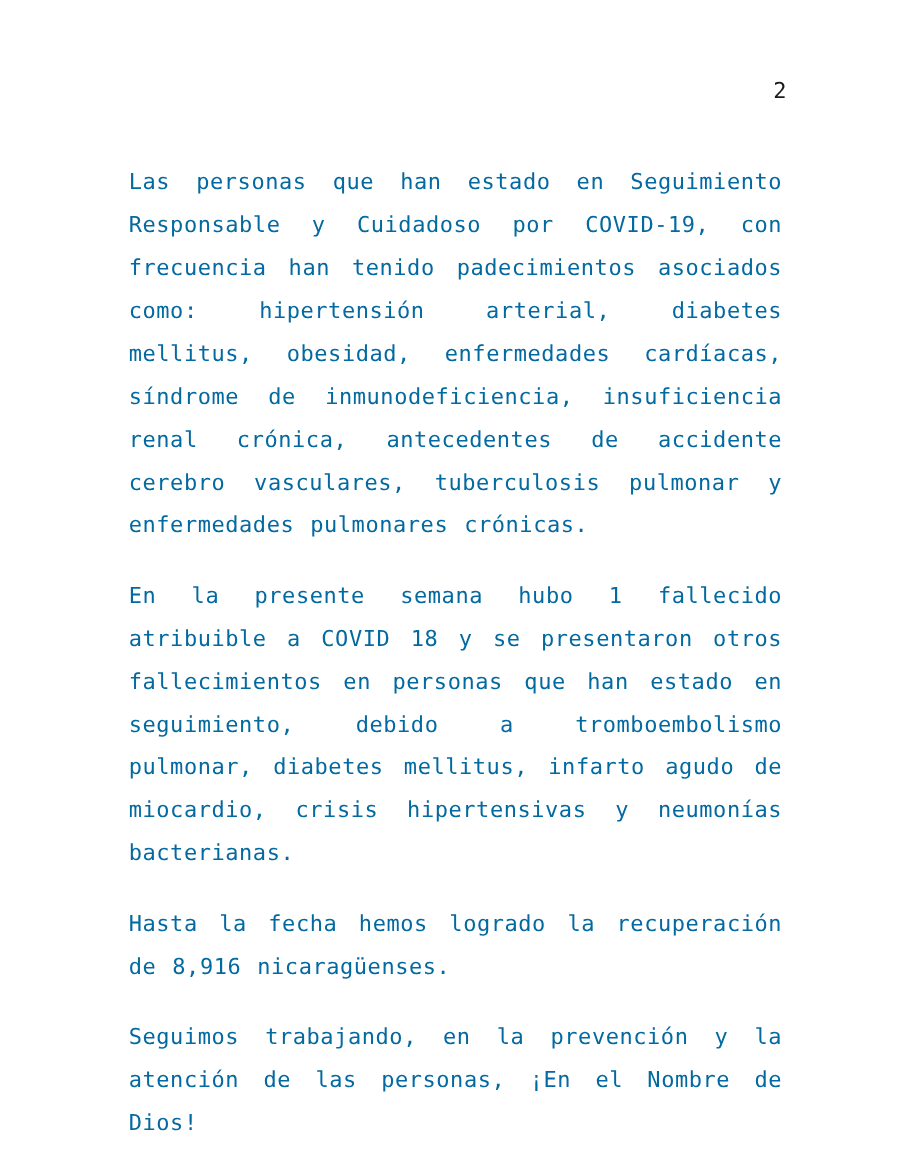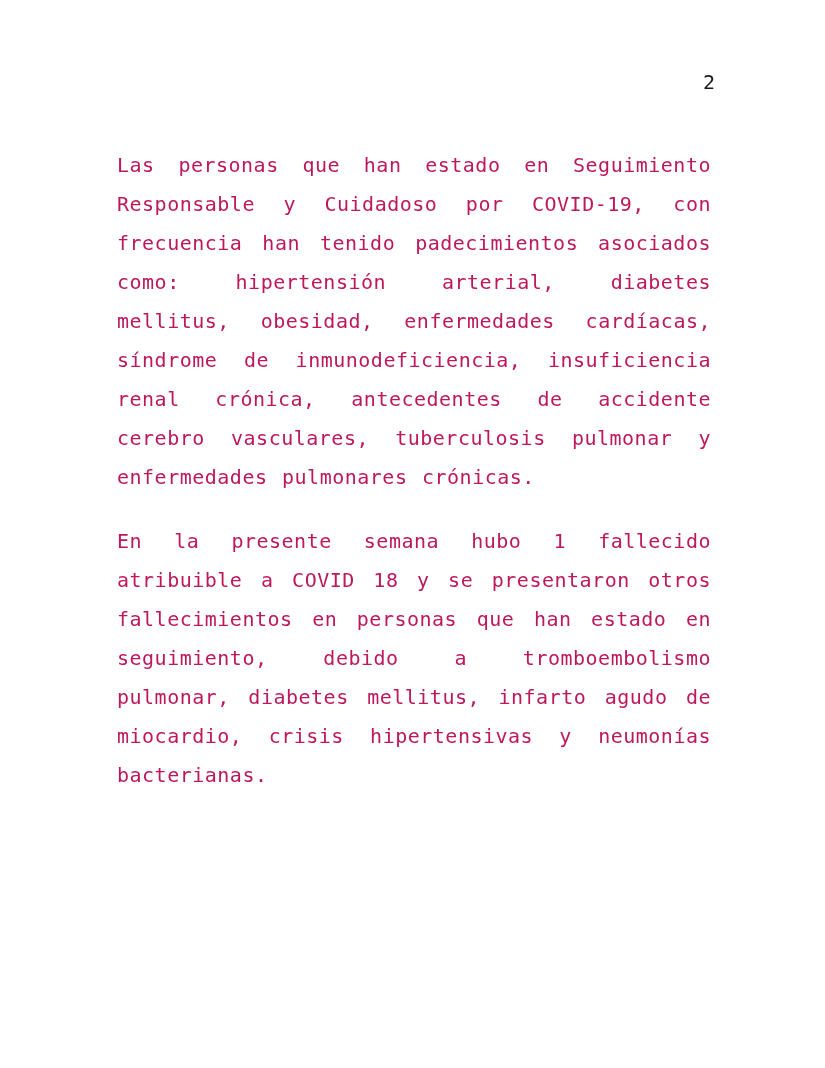--- a/index.html
+++ b/index.html
@@ -31,29 +31,31 @@
       left: 117px;
       width: 594px;
     }
     .content p {
       margin: 0 0 25px 0;
       font-size: 20px;
       line-height: 39px;
       text-align: justify;
       letter-spacing: 0.5px;
       word-spacing: 2px;
-      color: #be185d;
+      color: #0369a1;
     }
     .content p:last-child {
       margin-bottom: 0;
     }
   </style>
 </head>
 <body>
 
 <div class="page">
   <div class="page-number">2</div>
 
   <div class="content">
     <p>Las personas que han estado en Seguimiento Responsable y Cuidadoso por COVID-19, con frecuencia han tenido padecimientos asociados como: hipertensión arterial, diabetes mellitus, obesidad, enfermedades cardíacas, síndrome de inmunodeficiencia, insuficiencia renal crónica, antecedentes de accidente cerebro vasculares, tuberculosis pulmonar y enfermedades pulmonares crónicas.</p>
     <p>En la presente semana hubo 1 fallecido atribuible a COVID 18 y se presentaron otros fallecimientos en personas que han estado en seguimiento, debido a tromboembolismo pulmonar, diabetes mellitus, infarto agudo de miocardio, crisis hipertensivas y neumonías bacterianas.</p>
+    <p>Hasta la fecha hemos logrado la recuperación de 8,916 nicaragüenses.</p>
+    <p>Seguimos trabajando, en la prevención y la atención de las personas, ¡En el Nombre de Dios!</p>
   </div>
 </div>
 
 </body></html>

